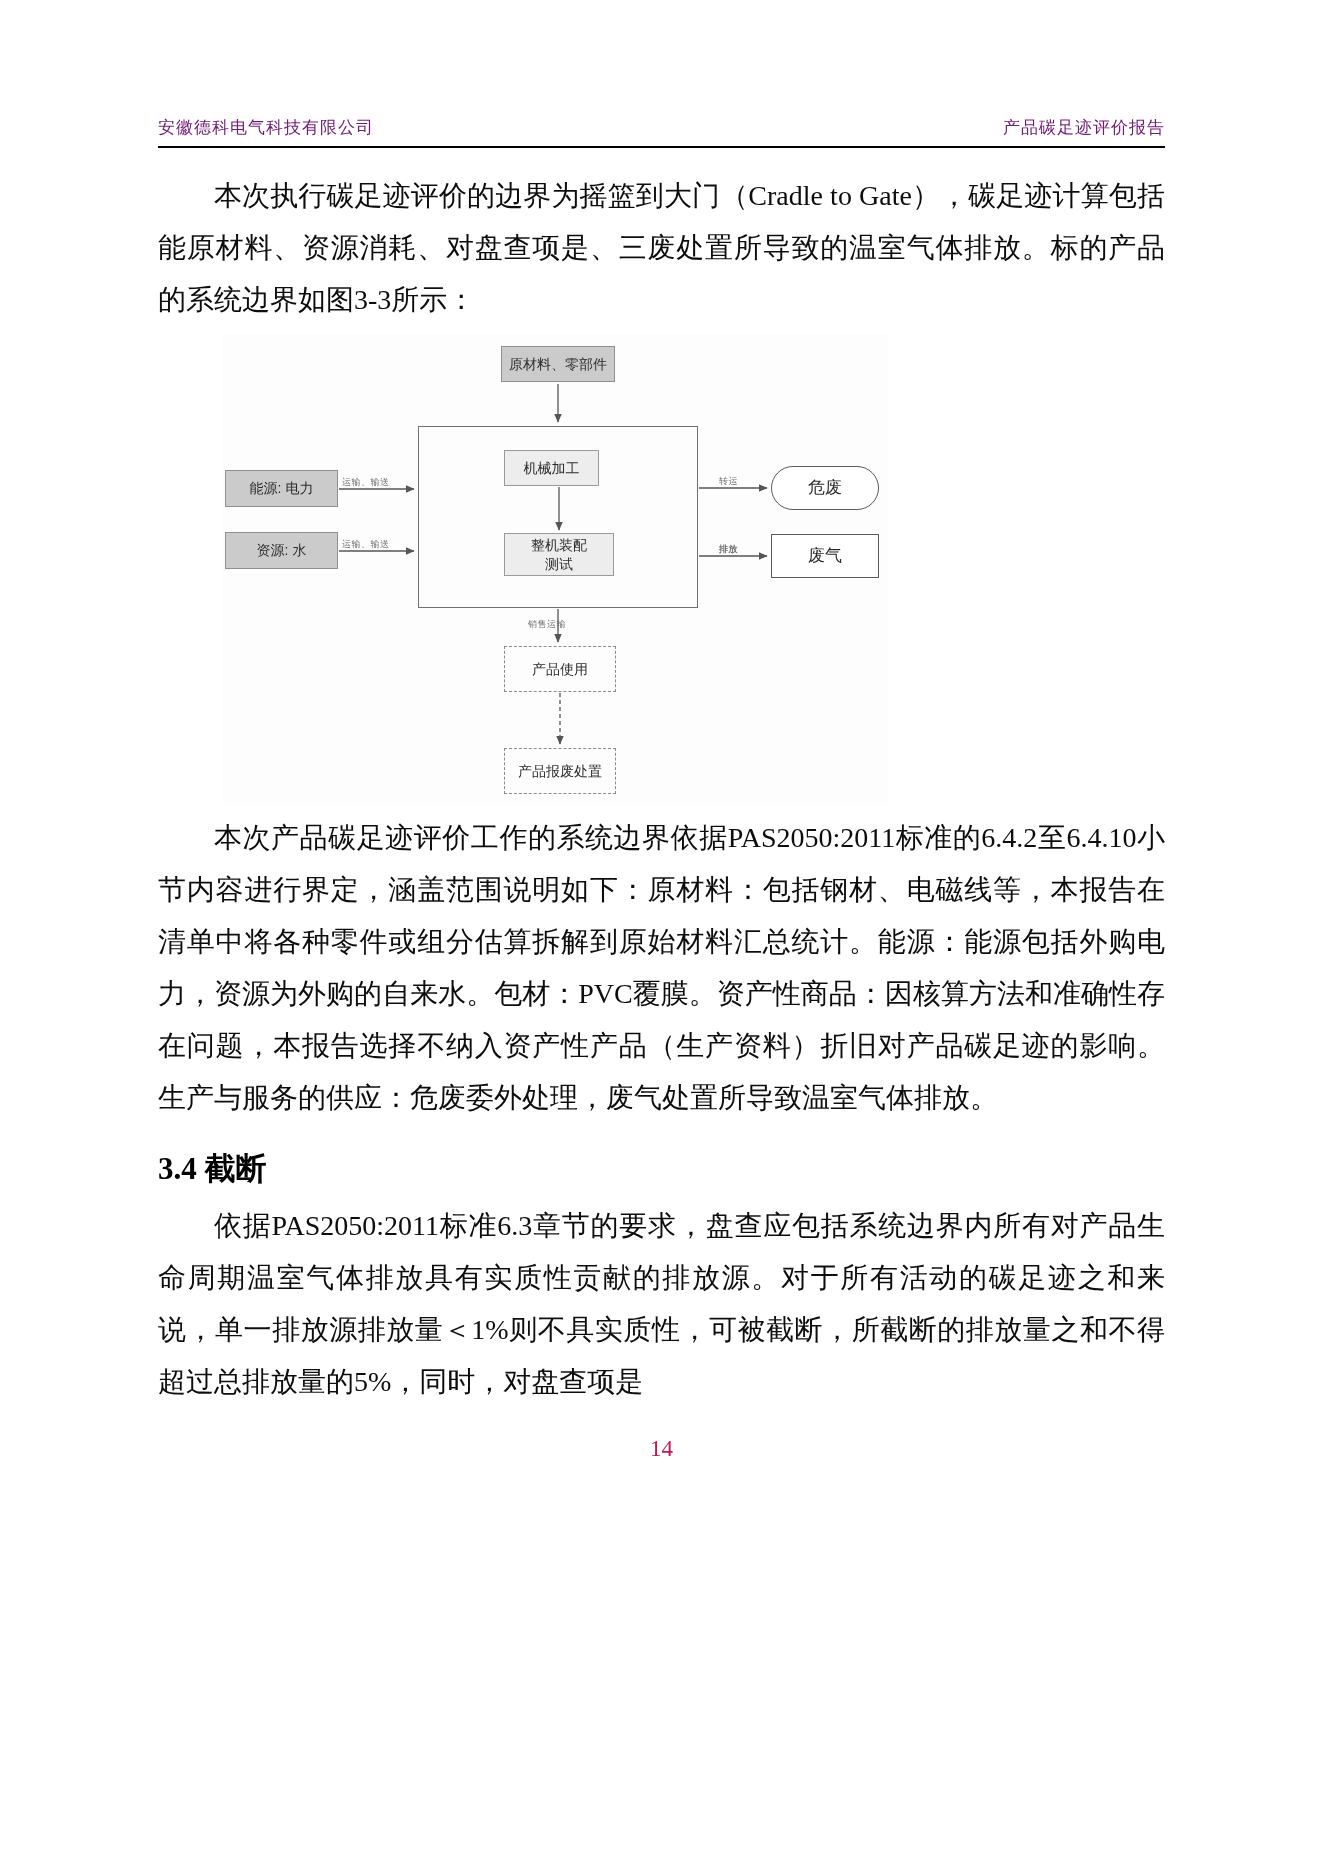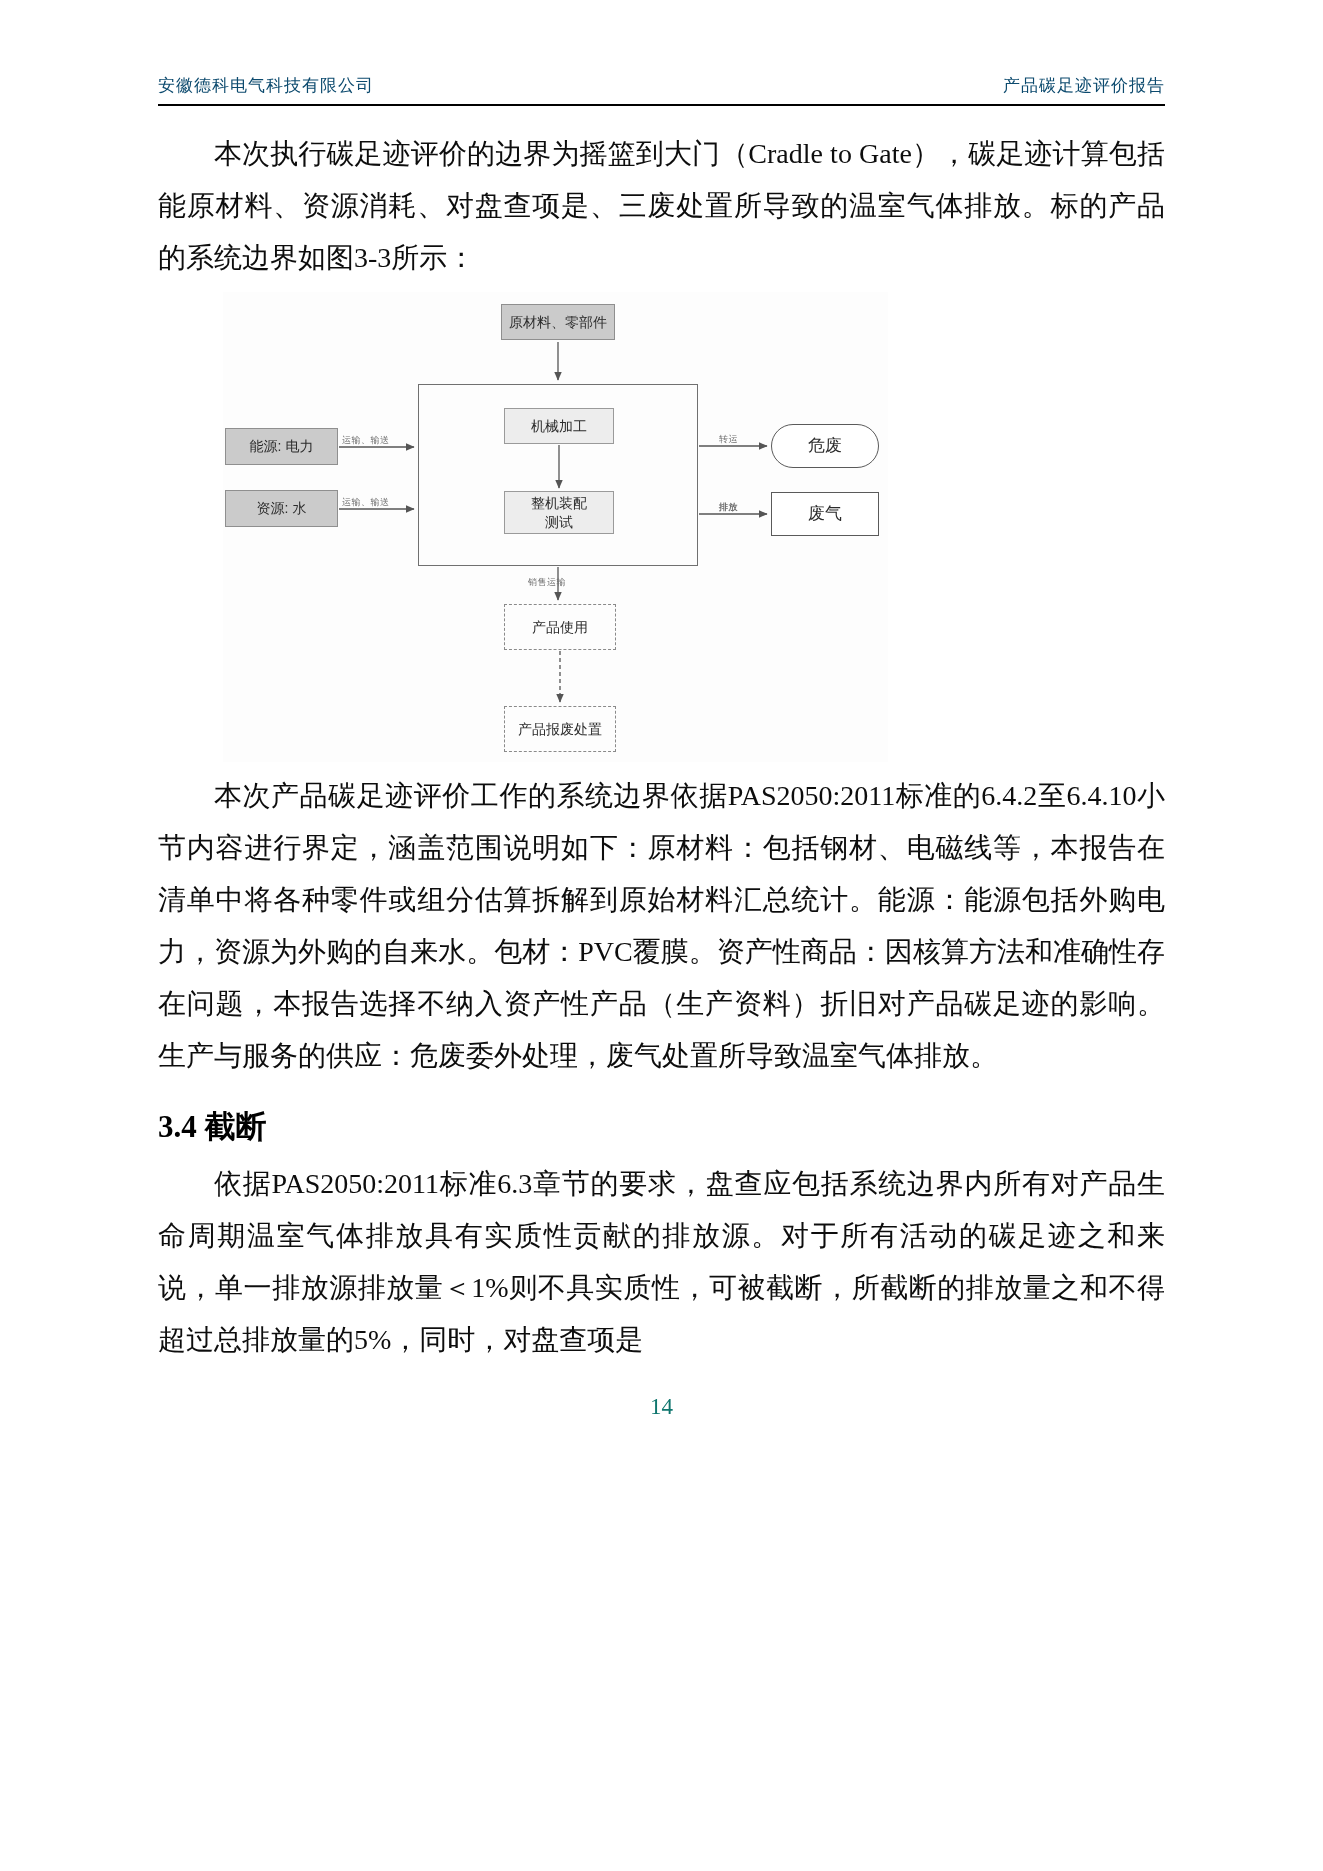--- a/index.html
+++ b/index.html
@@ -7,22 +7,22 @@
   .page {
     width:1323px; height:1871px; margin:0 auto; position:relative;
     background:#ffffff; overflow:hidden; color:#111;
     font-family:"Liberation Serif","DejaVu Serif",serif;
   }
   .content { padding:0 158px; }
 
   
   .page-header {
     display:flex; justify-content:space-between; align-items:flex-end;
-    padding-top:74px; padding-bottom:7px; border-bottom:2px solid #000;
-    font-size:17px; color:#0c4a6e; letter-spacing:1px;
+    padding-top:116px; padding-bottom:7px; border-bottom:2px solid #000;
+    font-size:17px; color:#701a75; letter-spacing:1px;
   }
 
   
   .para {
     font-size:28px; line-height:52px; text-align:justify; text-indent:2em;
     color:#0d0d0d;
   }
   .p1 { margin-top:22px; }
   .p2 { margin-top:8px; }
   .p3 { margin-top:10px; }
@@ -45,21 +45,21 @@
   .dashed{ border:1.5px dashed #8a8a8a; background:transparent; }
   .pre   { white-space:pre-line; }
   .alabel{
     position:absolute; font-size:9px; color:#707070; white-space:nowrap;
     letter-spacing:0.5px;
   }
 
   
   .caption { text-align:center; font-weight:bold; font-size:29px; margin-top:18px; color:#000; }
   .section-heading { font-size:31px; font-weight:bold; margin-top:24px; color:#000; }
-  .page-number { text-align:center; font-size:23px; margin-top:28px; color:#0f766e; }
+  .page-number { text-align:center; font-size:23px; margin-top:28px; color:#be185d; }
 </style>
 </head>
 <body>
 
 <div class="page">
   <div class="content">
 
     <header class="page-header">
       <span>安徽德科电气科技有限公司</span>
       <span>产品碳足迹评价报告</span>
@@ -81,21 +81,21 @@
         <line x1="476" y1="154" x2="544" y2="154" stroke="#555" stroke-width="1.3" marker-end="url(#arr)"></line>
         <line x1="476" y1="222" x2="544" y2="222" stroke="#555" stroke-width="1.3" marker-end="url(#arr)"></line>
         <line x1="335" y1="275" x2="335" y2="308" stroke="#555" stroke-width="1.3" marker-end="url(#arr)"></line>
         <line x1="337" y1="359" x2="337" y2="410" stroke="#555" stroke-width="1.3" stroke-dasharray="4 3" marker-end="url(#arr)"></line>
       </svg>
 
       <div class="dbox frame" style="left:195px; top:92px; width:280px; height:182px;"></div>
 
       <div class="dbox gray" style="left:278px; top:12px; width:114px; height:36px;">原材料、零部件</div>
 
-      <div class="dbox inner" style="left:281px; top:116px; width:110px; height:36px;">机械加工</div>
+      <div class="dbox inner" style="left:281px; top:116px; width:95px; height:36px;">机械加工</div>
 
       <div class="dbox inner pre" style="left:281px; top:199px; width:110px; height:43px;">整机装配
 测试</div>
 
       <div class="dbox gray" style="left:2px; top:136px; width:113px; height:37px;">能源: 电力</div>
 
       <div class="dbox gray" style="left:2px; top:198px; width:113px; height:37px;">资源: 水</div>
 
       <div class="dbox outbox" style="left:548px; top:132px; width:108px; height:44px;border-radius:22px;">危废</div>
 

